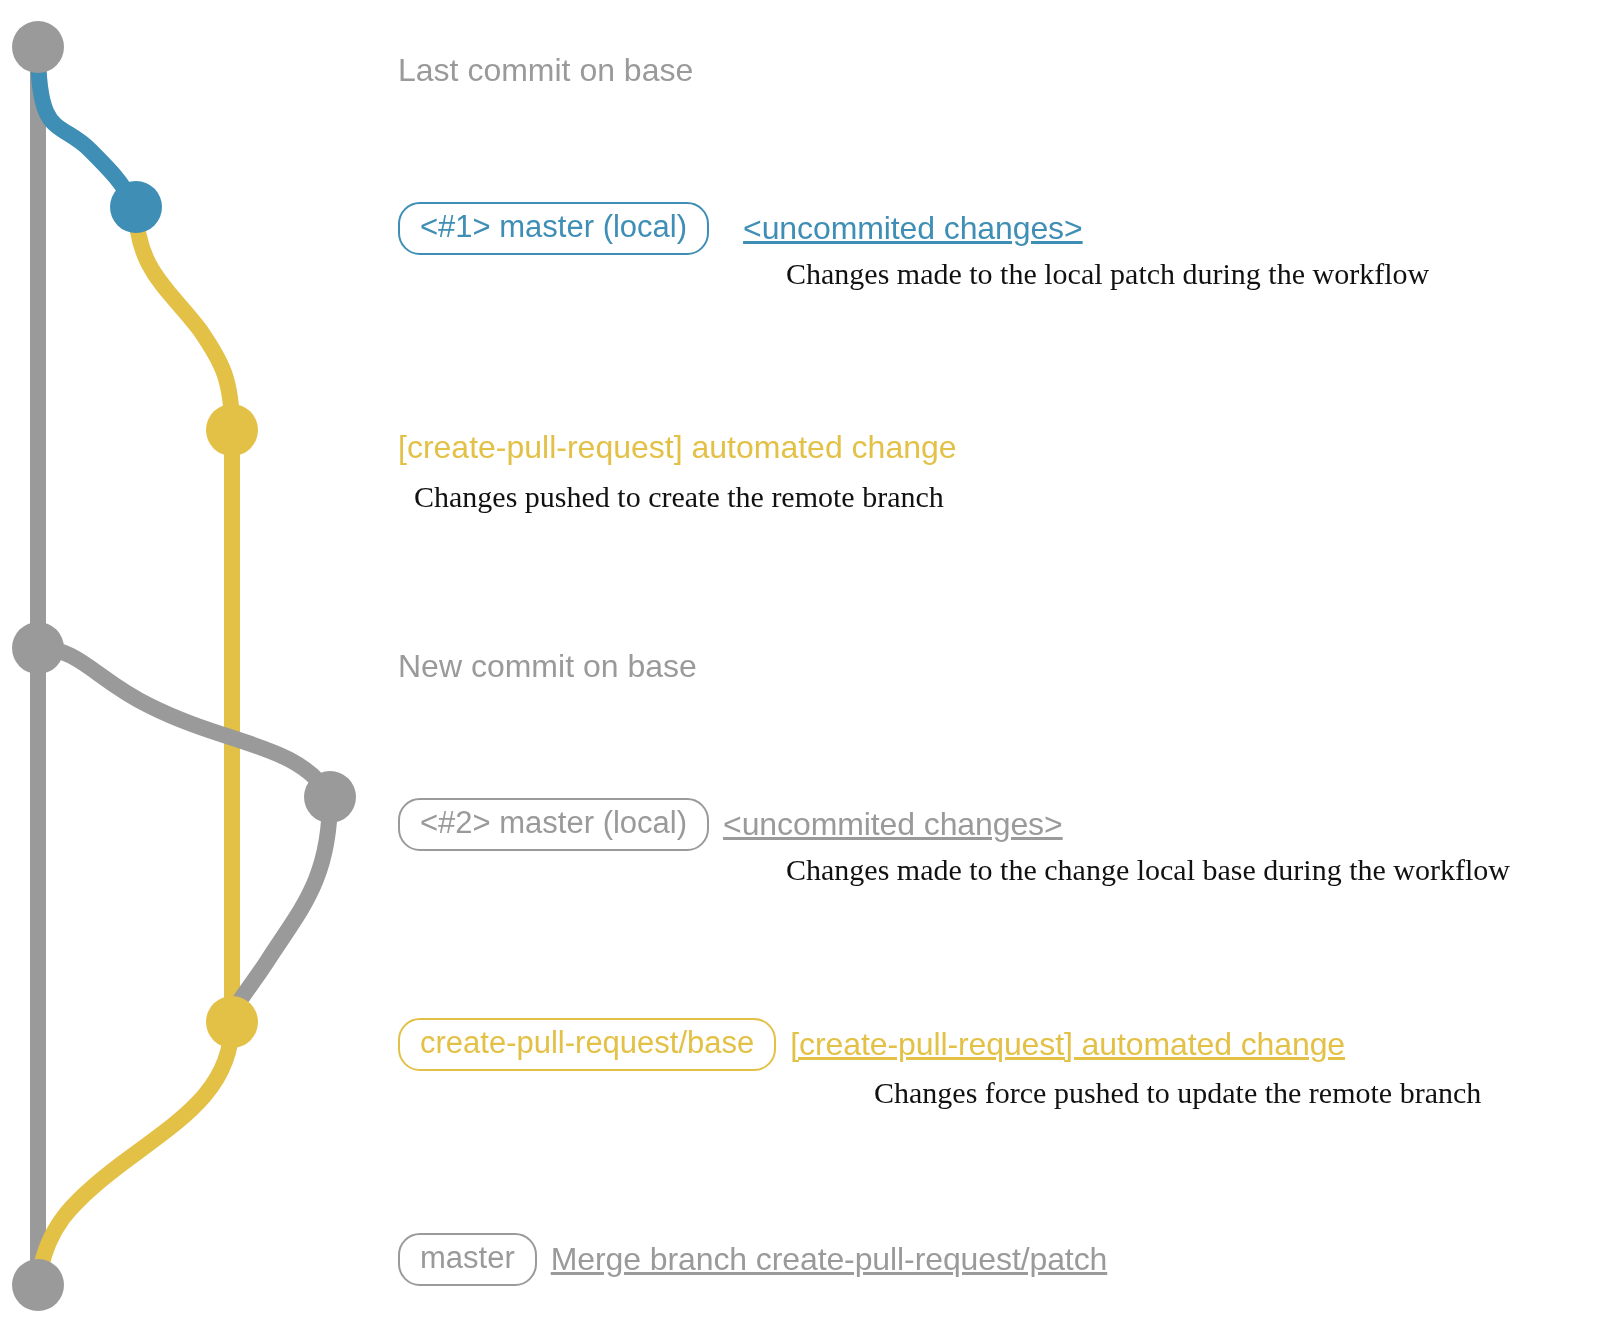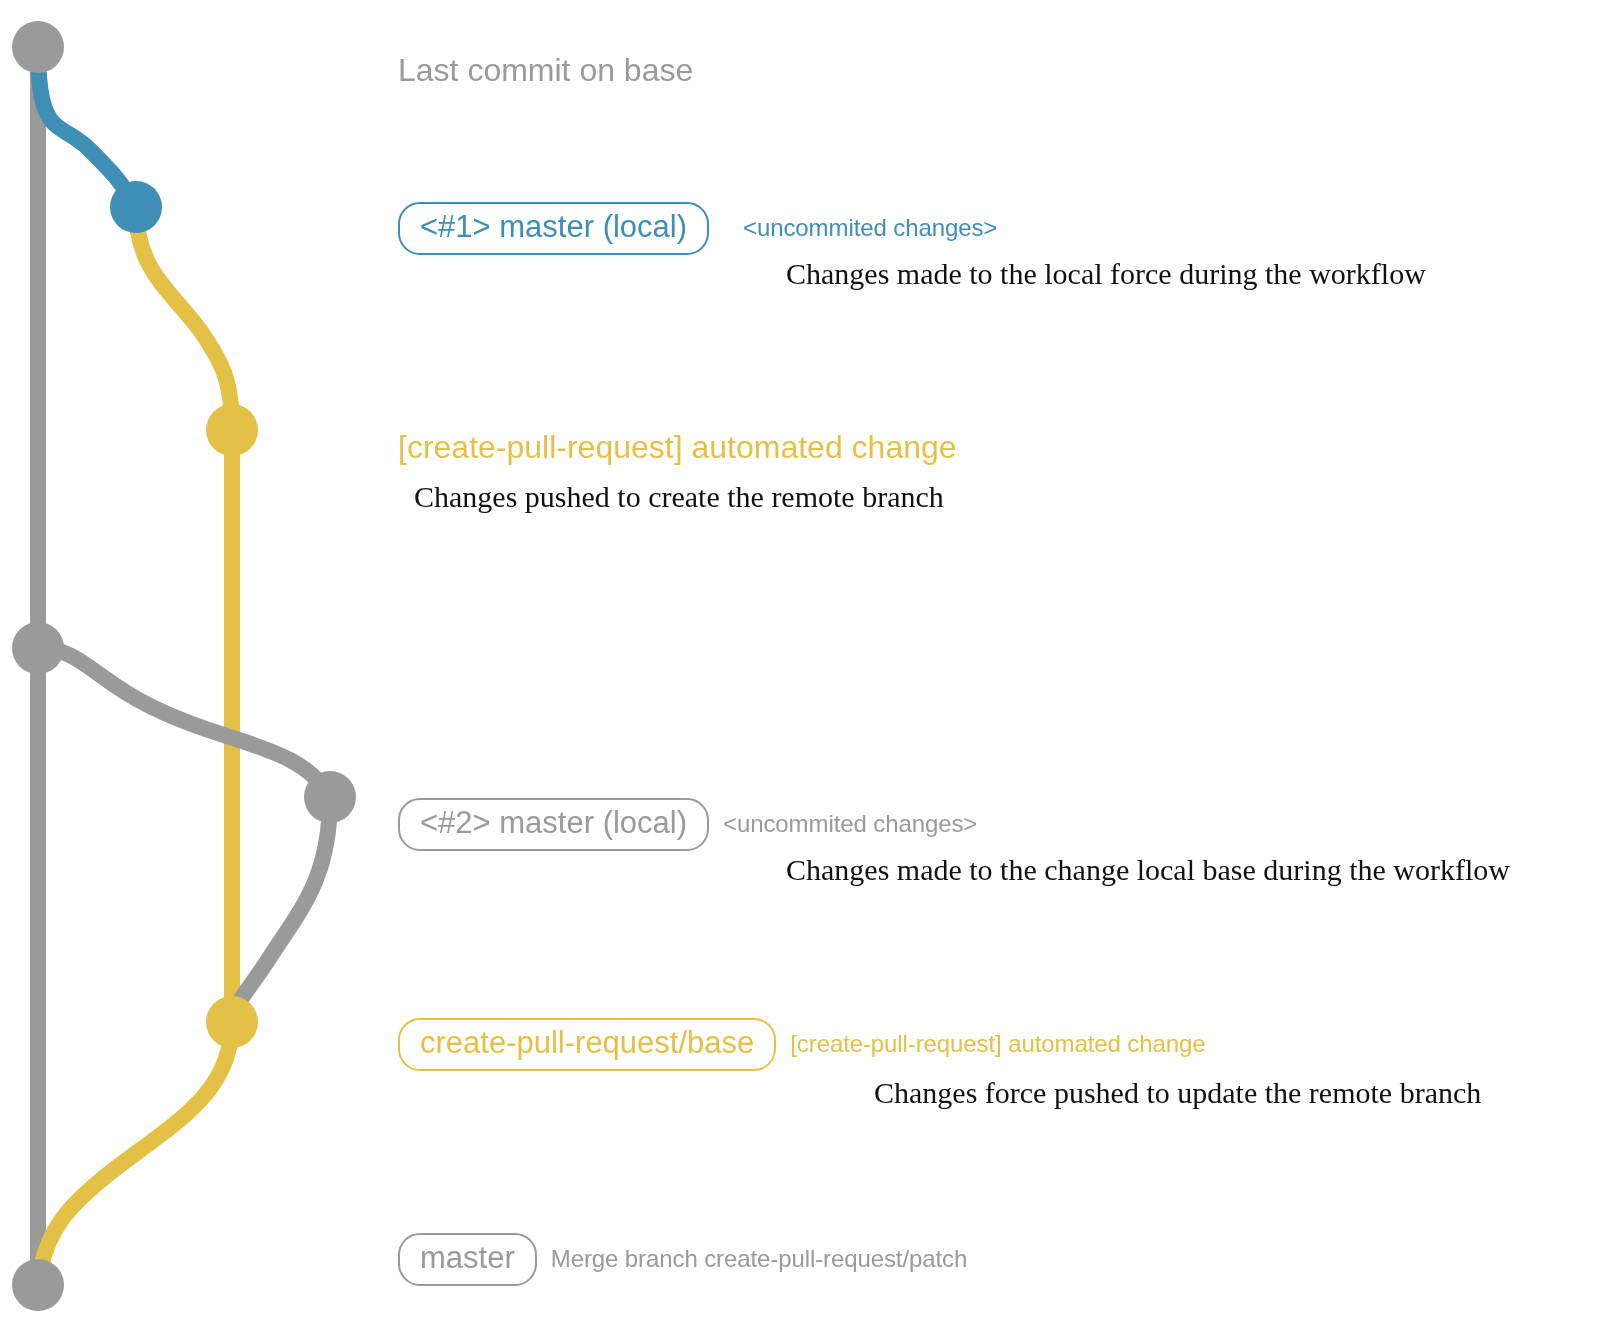--- a/index.html
+++ b/index.html
@@ -50,24 +50,25 @@
     line-height: 1.05;
     color: #9a9a9a;
     background: #ffffff;
     margin-right: 14px;
   }
   .ref-badge.blue   { border-color: #3e8eb5; color: #3e8eb5; }
   .ref-badge.yellow { border-color: #e3c046; color: #e3c046; }
   .ref-badge.grey   { border-color: #9a9a9a; color: #9a9a9a; }
 
   .commit-subject {
-    font-size: 24px;
+    font-size: 32px;
     line-height: 1.1;
     color: #9a9a9a;
     letter-spacing: -0.1px;
+    text-decoration: underline;
   }
   .commit-subject.blue   { color: #3e8eb5; }
   .commit-subject.yellow { color: #e3c046; }
   .commit-subject.grey   { color: #9a9a9a; }
 
   
   .plain-label {
     position: absolute;
     font-size: 32px;
     line-height: 1.1;
@@ -115,25 +116,26 @@
 </svg>
 
 <div class="rows-layer">
 
   <div class="plain-label grey" style="left:398px; top:36px;">Last commit on base</div>
 
   <div class="commit-row" style="left:398px; top:185px;gap:20px;">
     <span class="ref-badge blue">&lt;#1&gt; master (local)</span>
     <span class="commit-subject blue">&lt;uncommited changes&gt;</span>
   </div>
-  <div class="annotation" style="left:786px; top:240px;">Changes made to the local force during the workflow</div>
+  <div class="annotation" style="left:786px; top:240px;">Changes made to the local patch during the workflow</div>
 
   <div class="plain-label yellow" style="left:398px; top:413px;">[create-pull-request] automated change</div>
   <div class="annotation" style="left:414px; top:463px;">Changes pushed to create the remote branch</div>
 
+  <div class="plain-label grey" style="left:398px; top:632px;">New commit on base</div>
 
   <div class="commit-row" style="left:398px; top:781px;">
     <span class="ref-badge grey">&lt;#2&gt; master (local)</span>
     <span class="commit-subject grey">&lt;uncommited changes&gt;</span>
   </div>
   <div class="annotation" style="left:786px; top:836px;">Changes made to the change local base during the workflow</div>
 
   <div class="commit-row" style="left:398px; top:1001px;">
     <span class="ref-badge yellow">create-pull-request/base</span>
     <span class="commit-subject yellow">[create-pull-request] automated change</span>

